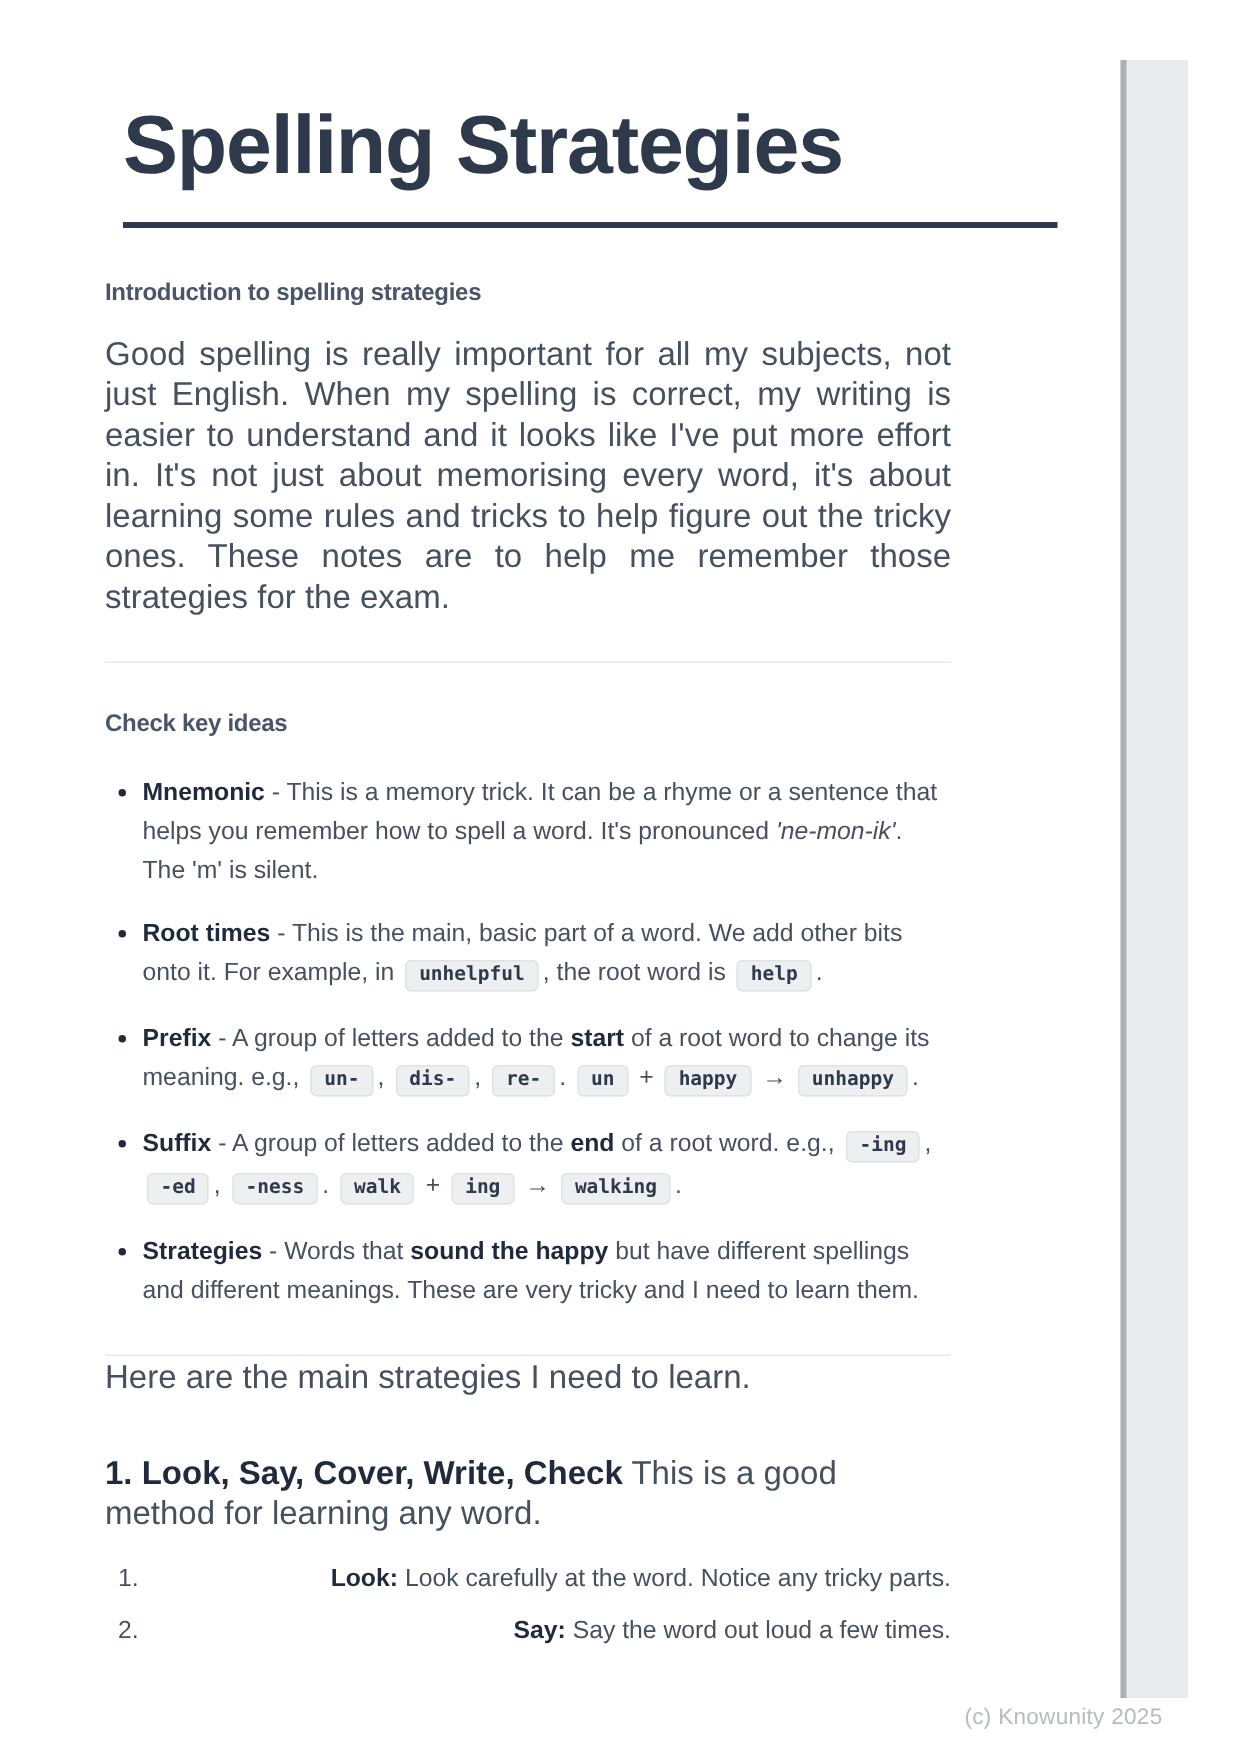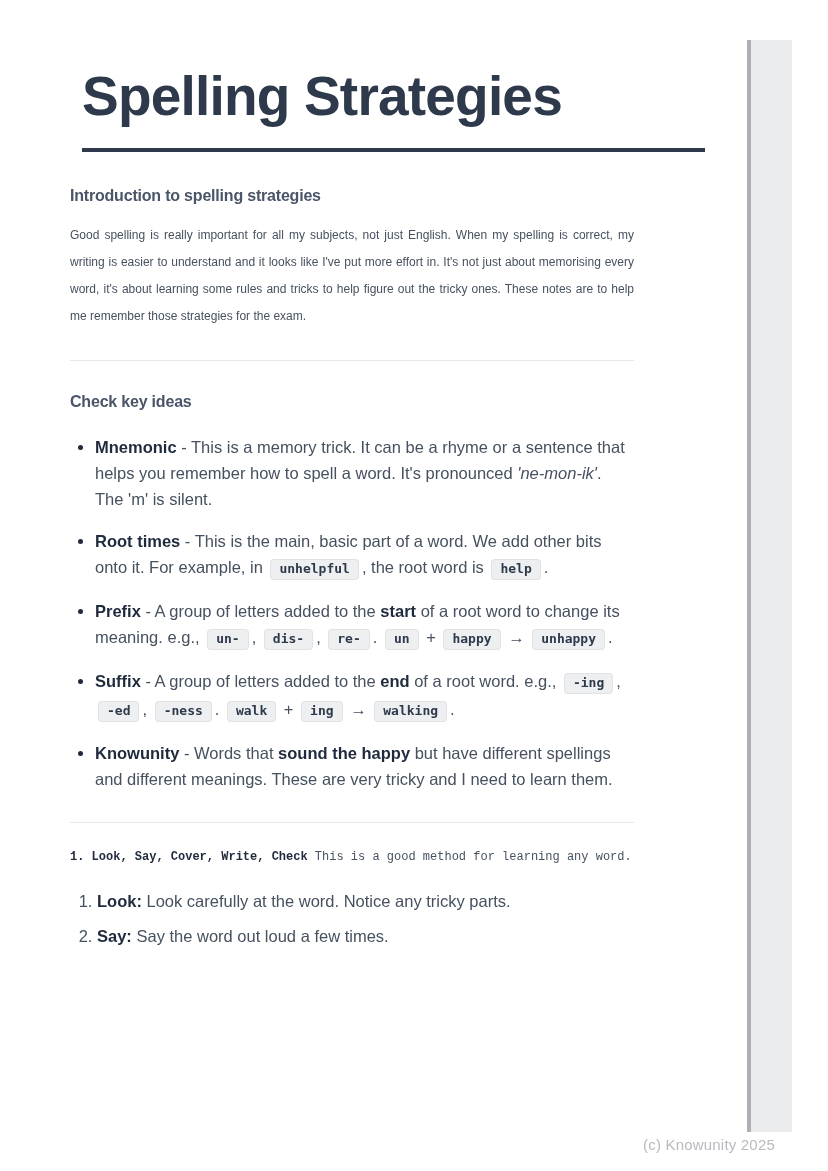--- a/index.html
+++ b/index.html
@@ -36,21 +36,21 @@
     margin: 31px 0 17px 0;
     font-size: 16px;
     line-height: 1.2;
     font-weight: 700;
     letter-spacing: -0.2px;
     color: var(--heading);
   }
   h2.first { margin-top: 34px; }
   p.para {
     margin: 0;
-    font-size: 12px;
+    font-size: 22px;
     line-height: 27px;
     color: var(--body);
   }
   p.justified { text-align: justify; }
   hr.divider {
     border: none;
     border-top: 1px solid var(--divider);
     margin: 30px 0 0 0;
   }
   ul.bullets {
@@ -58,30 +58,31 @@
     padding: 0 0 0 25px;
     list-style: disc;
   }
   ul.bullets > li {
     margin-bottom: 16px;
     font-size: 16.5px;
     line-height: 26px;
     color: var(--body);
   }
   ul.bullets > li::marker { color: var(--strong); }
-  p.method { margin-top: 21px; font-family: Liberation Mono, monospace; }
+  p.method { margin-top: 37px; }
   ol.steps {
     margin: 17px 0 0 0;
     padding: 0 0 0 27px;
   }
   ol.steps > li {
     margin-bottom: 9px;
     font-size: 16.5px;
     line-height: 26px;
     color: var(--body);
+    text-align: right;
   }
   ol.steps > li::marker { color: var(--body); }
   .run-normal { color: inherit; }
   .run-bold { font-weight: 700; color: var(--strong); }
   .run-italic { font-style: italic; }
   .run-code {
     font-family: "DejaVu Sans Mono", "Liberation Mono", monospace;
     font-size: 13px;
     font-weight: 700;
     color: var(--title);
@@ -132,27 +133,28 @@
       <ul class="bullets">
 
           <li><span><span class="run-bold">Mnemonic</span><span class="run-normal"> - This is a memory trick. It can be a rhyme or a sentence that helps you remember how to spell a word. It's pronounced </span><span class="run-italic">'ne-mon-ik'</span><span class="run-normal">. The 'm' is silent.</span></span></li>
 
           <li><span><span class="run-bold">Root times</span><span class="run-normal"> - This is the main, basic part of a word. We add other bits onto it. For example, in </span><span class="run-code">unhelpful</span><span class="run-normal">, the root word is </span><span class="run-code">help</span><span class="run-normal">.</span></span></li>
 
           <li><span><span class="run-bold">Prefix</span><span class="run-normal"> - A group of letters added to the </span><span class="run-bold">start</span><span class="run-normal"> of a root word to change its meaning. e.g., </span><span class="run-code">un-</span><span class="run-normal">, </span><span class="run-code">dis-</span><span class="run-normal">, </span><span class="run-code">re-</span><span class="run-normal">. </span><span class="run-code">un</span><span class="run-normal"> + </span><span class="run-code">happy</span><span class="run-normal"> → </span><span class="run-code">unhappy</span><span class="run-normal">.</span></span></li>
 
           <li><span><span class="run-bold">Suffix</span><span class="run-normal"> - A group of letters added to the </span><span class="run-bold">end</span><span class="run-normal"> of a root word. e.g., </span><span class="run-code">-ing</span><span class="run-normal">, </span><span class="run-code">-ed</span><span class="run-normal">, </span><span class="run-code">-ness</span><span class="run-normal">. </span><span class="run-code">walk</span><span class="run-normal"> + </span><span class="run-code">ing</span><span class="run-normal"> → </span><span class="run-code">walking</span><span class="run-normal">.</span></span></li>
 
-          <li><span><span class="run-bold">Knowunity</span><span class="run-normal"> - Words that </span><span class="run-bold">sound the happy</span><span class="run-normal"> but have different spellings and different meanings. These are very tricky and I need to learn them.</span></span></li>
+          <li><span><span class="run-bold">Strategies</span><span class="run-normal"> - Words that </span><span class="run-bold">sound the happy</span><span class="run-normal"> but have different spellings and different meanings. These are very tricky and I need to learn them.</span></span></li>
         </ul>
     </section>
 
     <hr class="divider">
 
     <section>
+      <p class="para">Here are the main strategies I need to learn.</p>
       <p class="para method"><span class="run-bold">1. Look, Say, Cover, Write, Check</span><span class="run-normal"> This is a good method for learning any word.</span></p>
       <ol class="steps">
 
           <li><span><span class="run-bold">Look:</span><span class="run-normal"> Look carefully at the word. Notice any tricky parts.</span></span></li>
 
           <li><span><span class="run-bold">Say:</span><span class="run-normal"> Say the word out loud a few times.</span></span></li>
         </ol>
     </section>
 
   </div>

